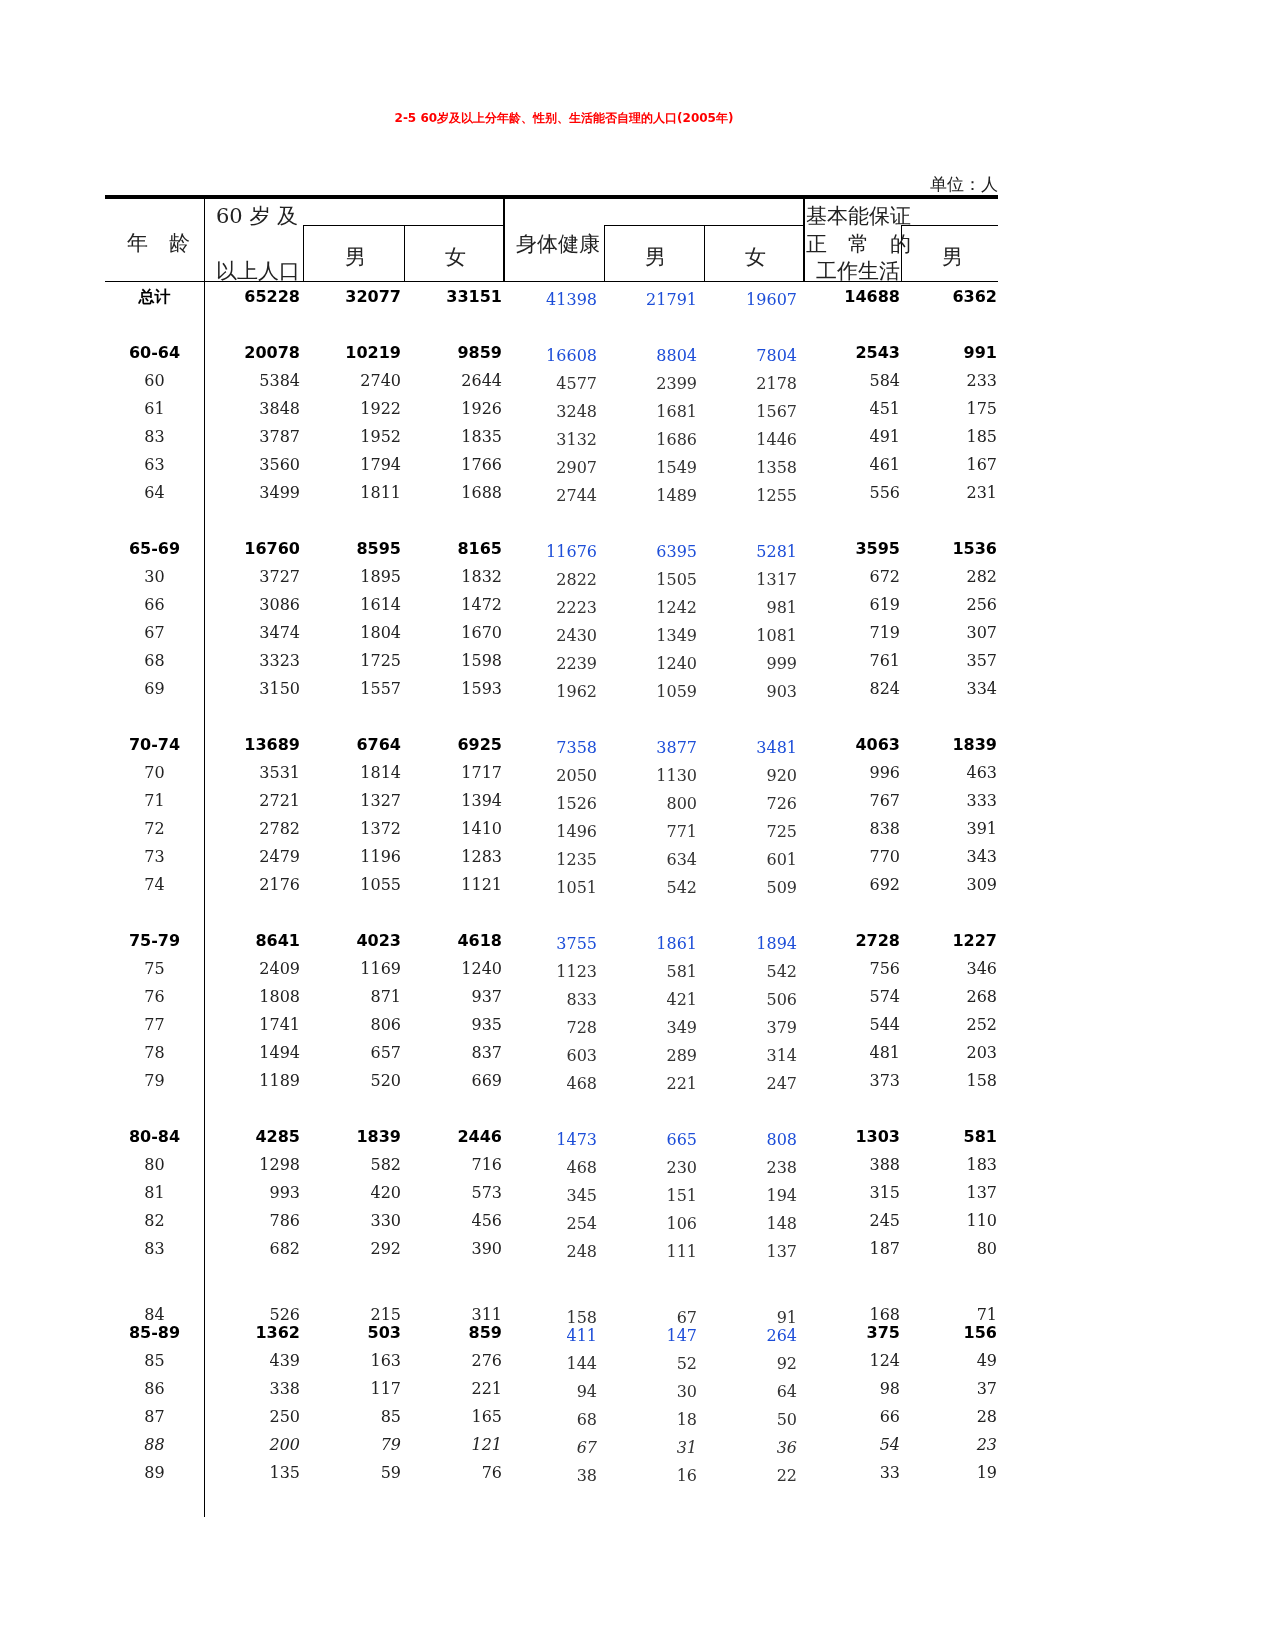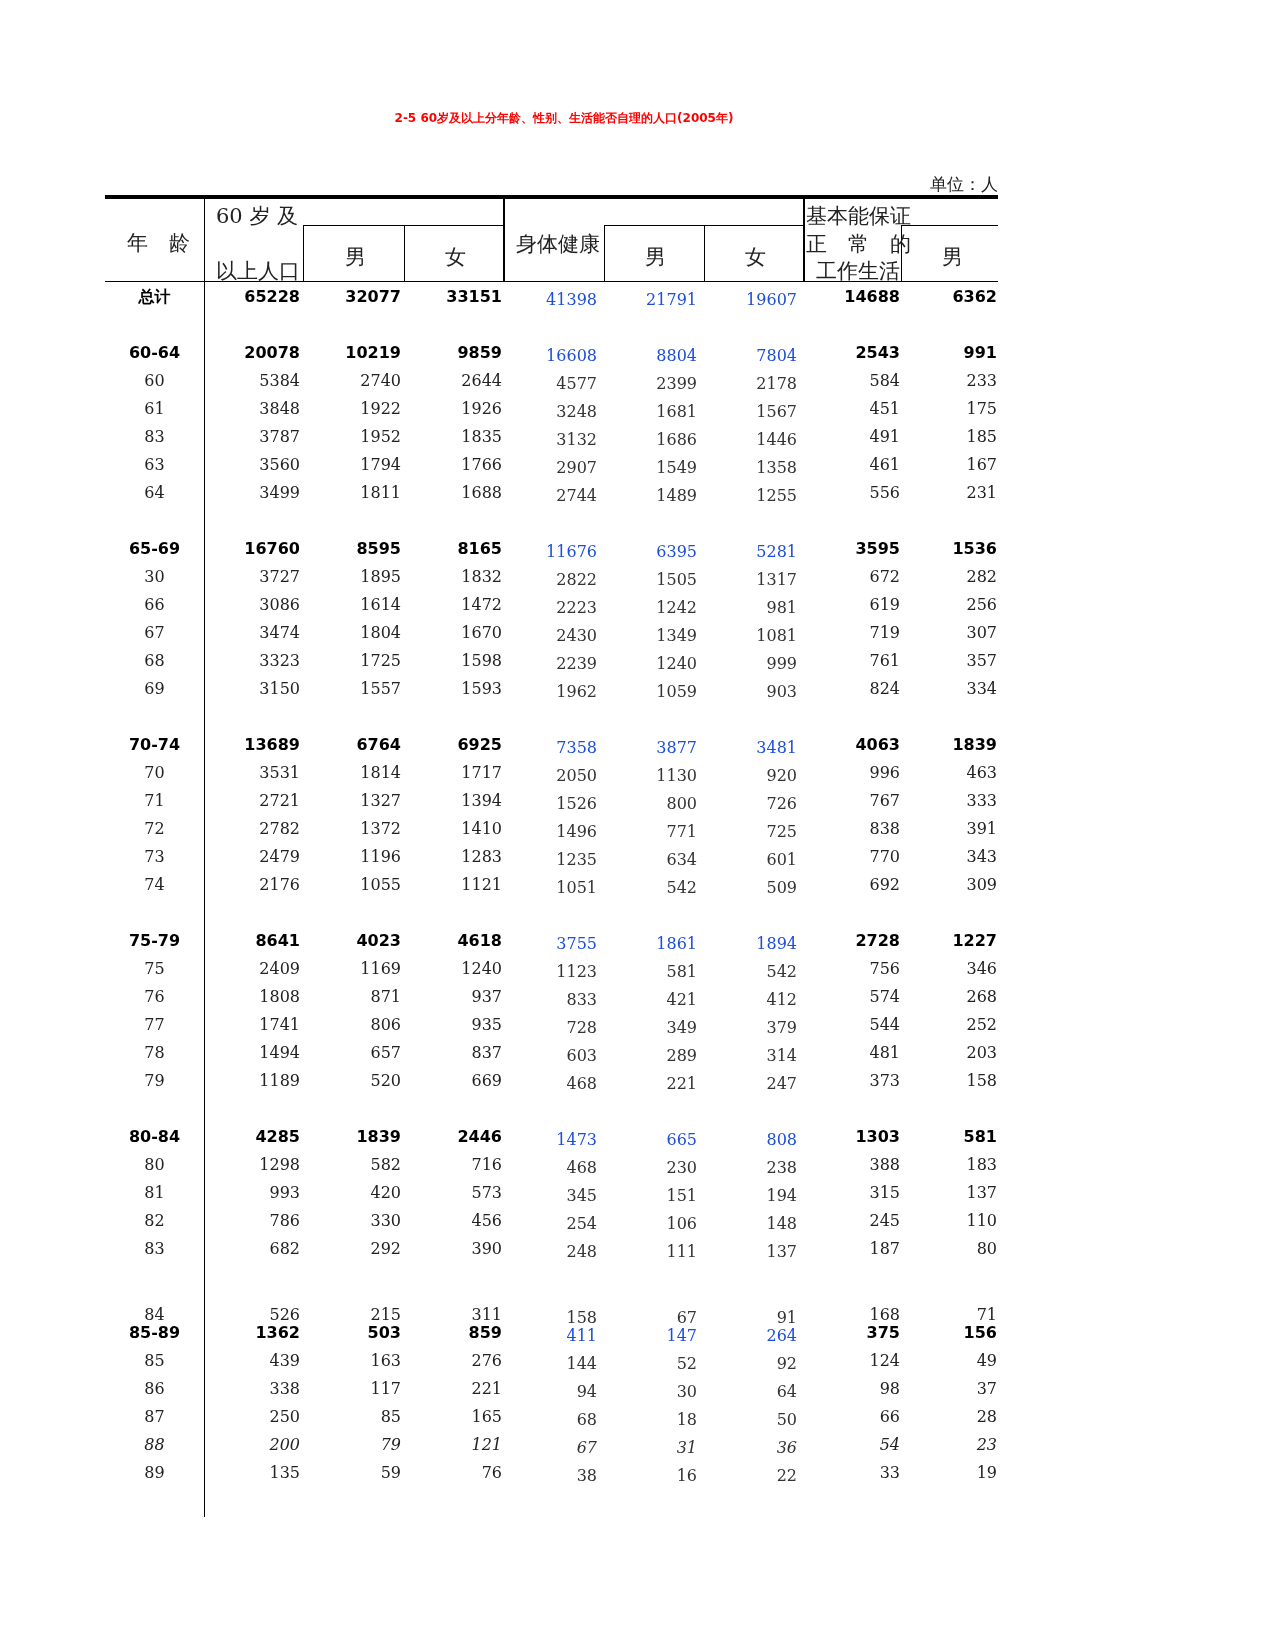--- a/index.html
+++ b/index.html
@@ -299,21 +299,21 @@
         <div class="cell c7">756</div>
         <div class="cell c8">346</div>
       </div>
       <div class="row sub" style="top: 983px;">
         <div class="cell age">76</div>
         <div class="cell c1">1808</div>
         <div class="cell c2">871</div>
         <div class="cell c3">937</div>
         <div class="cell c4 light">833</div>
         <div class="cell c5 light">421</div>
-        <div class="cell c6 light">412</div>
+        <div class="cell c6 light">506</div>
         <div class="cell c7">574</div>
         <div class="cell c8">268</div>
       </div>
       <div class="row sub" style="top: 1011px;">
         <div class="cell age">77</div>
         <div class="cell c1">1741</div>
         <div class="cell c2">806</div>
         <div class="cell c3">935</div>
         <div class="cell c4 light">728</div>
         <div class="cell c5 light">349</div>

